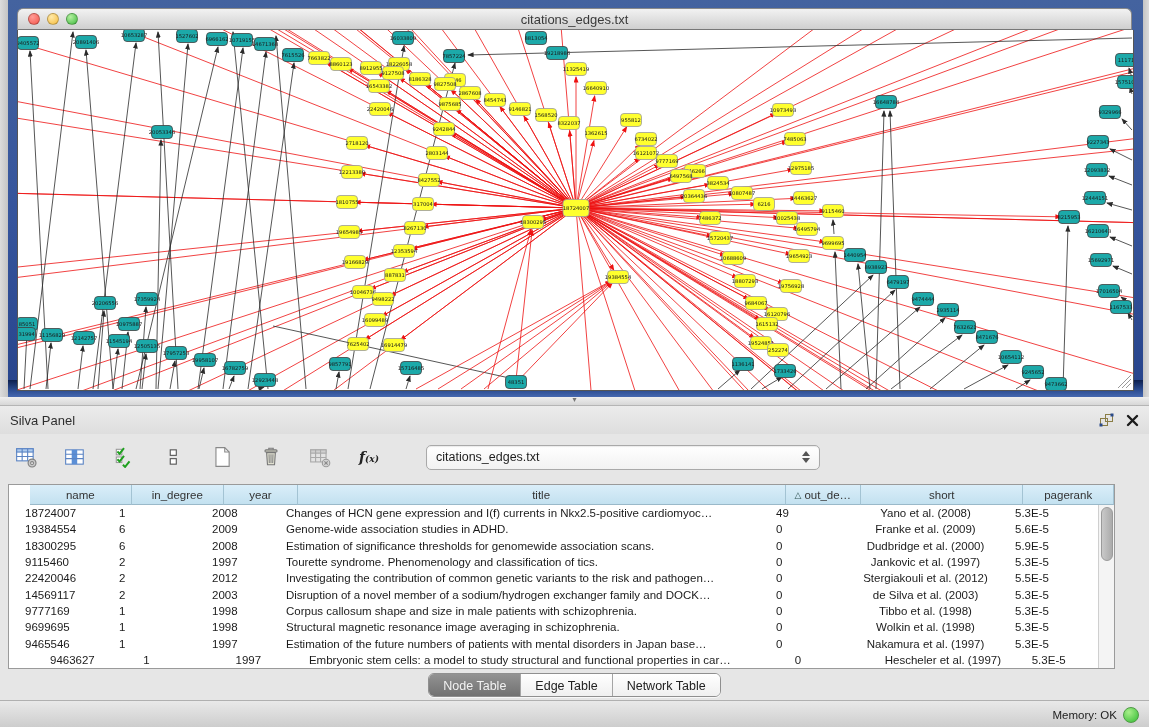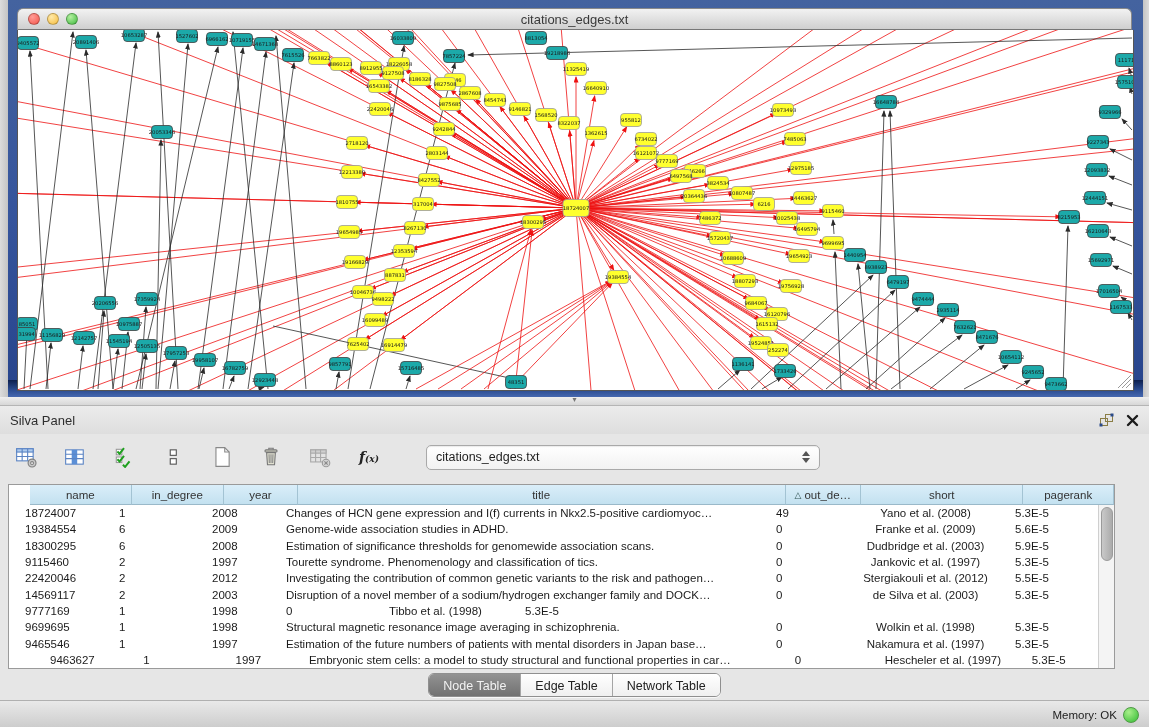--- a/index.html
+++ b/index.html
@@ -657,21 +657,21 @@
             <div class="td c4" style="width: 76px;">0</div>
             <div class="td c5" style="width: 163px;">Franke et al. (2009)</div>
             <div class="td c6" style="width: 91px;">5.6E-5</div>
           </div>
           <div class="tr">
             <div class="td c0" style="width: 102px;">18300295</div>
             <div class="td c1" style="width: 93px;">6</div>
             <div class="td c2" style="width: 74px;">2008</div>
             <div class="td c3" style="width: 490px;">Estimation of significance thresholds for genomewide association scans.</div>
             <div class="td c4" style="width: 76px;">0</div>
-            <div class="td c5" style="width: 163px;">Dudbridge et al. (2003)</div>
+            <div class="td c5" style="width: 163px;">Dudbridge et al. (2000)</div>
             <div class="td c6" style="width: 91px;">5.9E-5</div>
           </div>
           <div class="tr">
             <div class="td c0" style="width: 102px;">9115460</div>
             <div class="td c1" style="width: 93px;">2</div>
             <div class="td c2" style="width: 74px;">1997</div>
             <div class="td c3" style="width: 490px;">Tourette syndrome. Phenomenology and classification of tics.</div>
             <div class="td c4" style="width: 76px;">0</div>
             <div class="td c5" style="width: 163px;">Jankovic et al. (1997)</div>
             <div class="td c6" style="width: 91px;">5.3E-5</div>
@@ -691,20 +691,21 @@
             <div class="td c2" style="width: 74px;">2003</div>
             <div class="td c3" style="width: 490px;">Disruption of a novel member of a sodium/hydrogen exchanger family and DOCK…</div>
             <div class="td c4" style="width: 76px;">0</div>
             <div class="td c5" style="width: 163px;">de Silva et al. (2003)</div>
             <div class="td c6" style="width: 91px;">5.3E-5</div>
           </div>
           <div class="tr">
             <div class="td c0" style="width: 102px;">9777169</div>
             <div class="td c1" style="width: 93px;">1</div>
             <div class="td c2" style="width: 74px;">1998</div>
+            <div class="td c3" style="width: 490px;">Corpus callosum shape and size in male patients with schizophrenia.</div>
             <div class="td c4" style="width: 76px;">0</div>
             <div class="td c5" style="width: 163px;">Tibbo et al. (1998)</div>
             <div class="td c6" style="width: 91px;">5.3E-5</div>
           </div>
           <div class="tr">
             <div class="td c0" style="width: 102px;">9699695</div>
             <div class="td c1" style="width: 93px;">1</div>
             <div class="td c2" style="width: 74px;">1998</div>
             <div class="td c3" style="width: 490px;">Structural magnetic resonance image averaging in schizophrenia.</div>
             <div class="td c4" style="width: 76px;">0</div>

